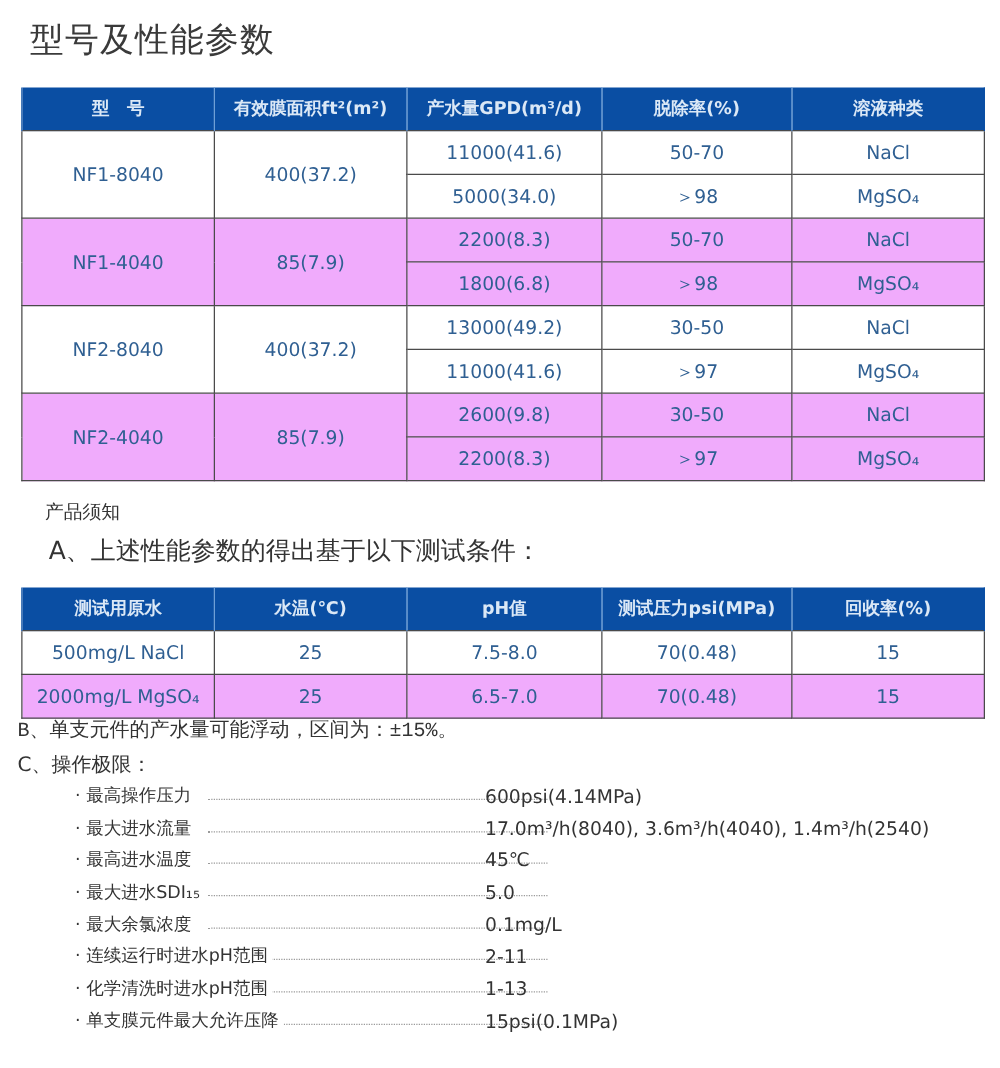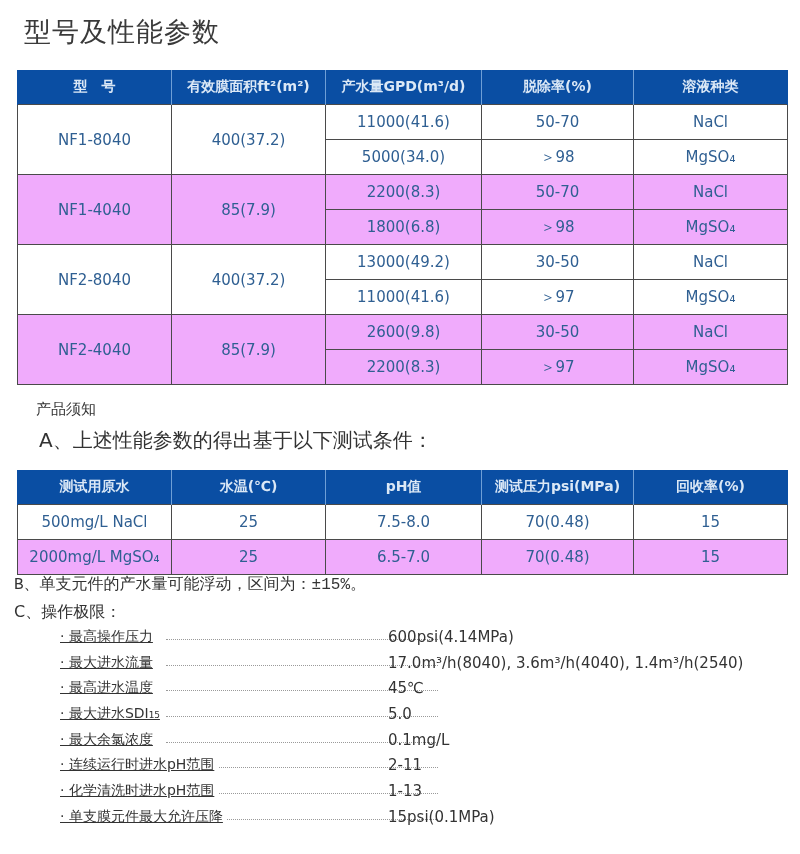--- a/index.html
+++ b/index.html
@@ -13,21 +13,21 @@
   th:last-child { border-right:1px solid #0a4ea3; }
   td { border:1px solid #4a4a4a; text-align:center; font-size:15px; color:#2f5f92; height:34px; padding:0; }
   tr.blue td { background:#f0abfc; }
   tr.white td { background:#ffffff; }
   td.merged { font-size:15px; }
   .t1 { top:70px; width:770px; }
   .t2 { top:458px; width:770px;margin-top:12px; }
   .note { position:absolute; font-size:15px; color:#333; }
   .limits { position:absolute; left:60px; top:628px; }
   .lim-row { position:relative; height:25.7px; font-size:14px; color:#333; }
-  .lim-label { position:absolute; left:0; top:0; white-space:nowrap; background:#fff; padding-right:4px;text-decoration:underline; }
+  .lim-label { position:absolute; left:0; top:0; white-space:nowrap; background:#fff; padding-right:4px; }
   .lim-dots { position:absolute; left:106px; width:272px; top:11px; border-bottom:1px dotted #9a9a9a; }
   .lim-val { position:absolute; left:328px; top:0; white-space:nowrap; font-size:15px; color:#333; }
 </style>
 </head>
 <body>
 
 <div class="title">型号及性能参数</div>
 
 <table class="t1">
   <colgroup>

